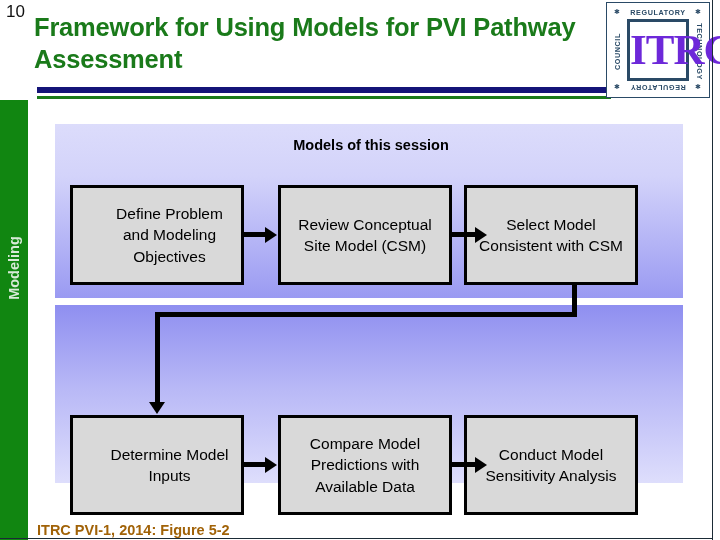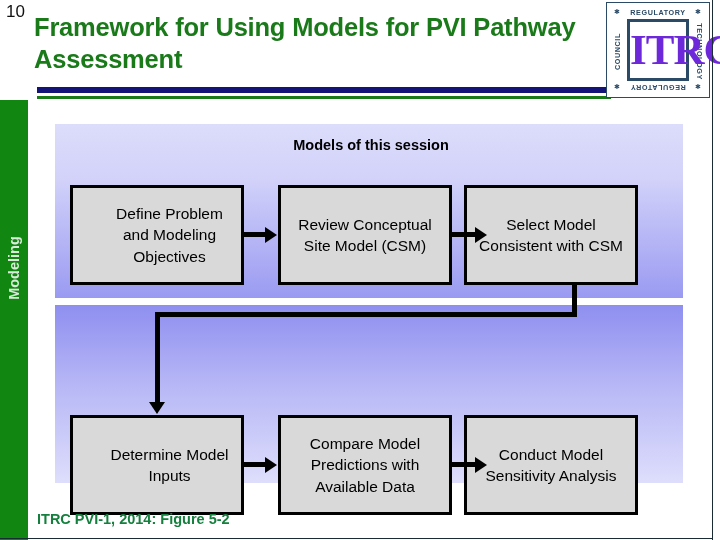--- a/index.html
+++ b/index.html
@@ -243,24 +243,24 @@
     position: absolute;
     left: 149px; top: 302px;
     border-left: 8px solid transparent;
     border-right: 8px solid transparent;
     border-top: 12px solid #000000;
   }
 
   
   #footer {
     position: absolute;
-    left: 37px; top: 511px;
+    left: 37px; top: 522px;
     font-size: 14.5px;
     font-weight: bold;
-    color: #15803d;
+    color: #a16207;
     white-space: nowrap;
   }
 </style>
 </head>
 <body>
 
 <div id="slide">
 
   <div id="header">
 

